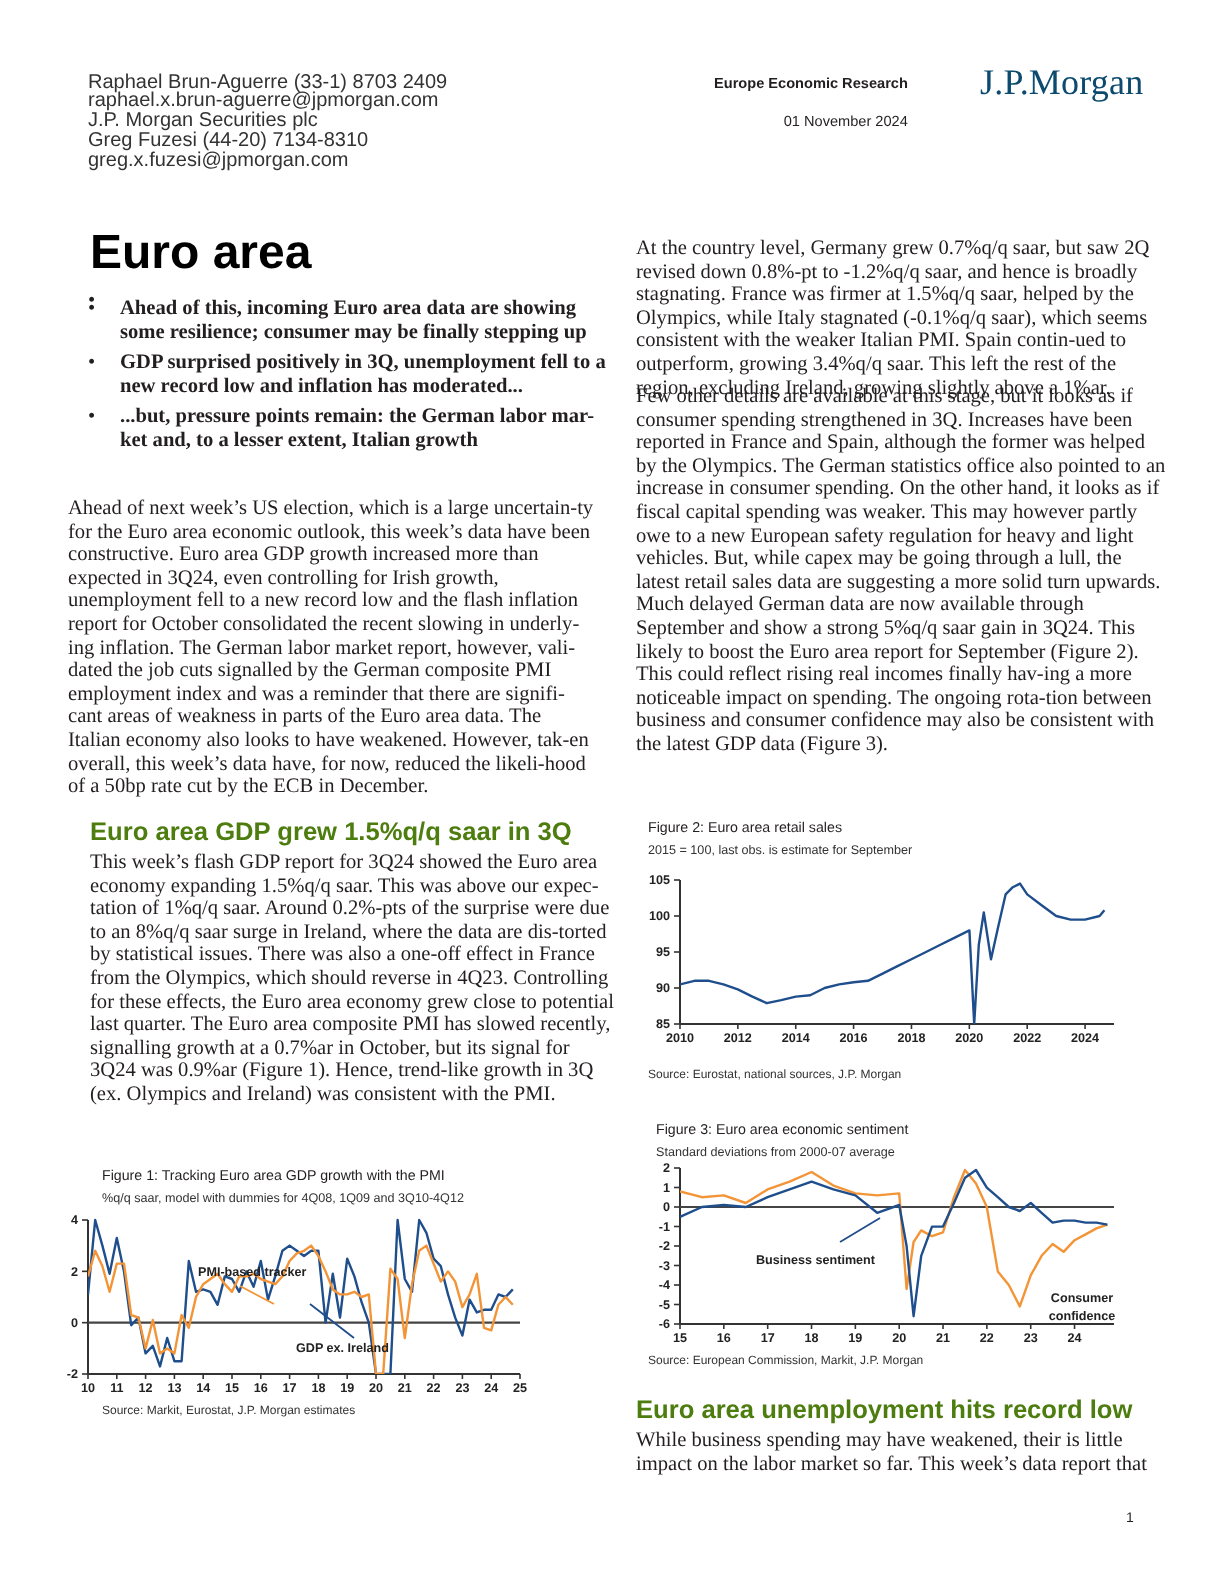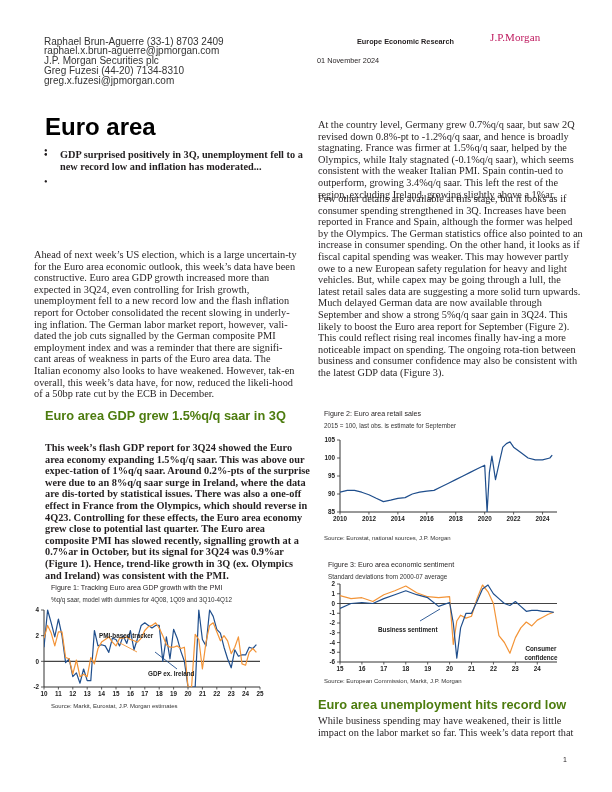--- a/index.html
+++ b/index.html
@@ -5,34 +5,34 @@
   html, body { margin: 0; padding: 0; background: #ffffff; }
   body { width: 612px; height: 792px; position: relative; overflow: hidden; color: #231f20; }
   .abs { position: absolute; }
 
   .contact { left: 44px; top: 37px; font-size: 10px; line-height: 9.4px; font-family: "Liberation Sans", sans-serif; color: #333; }
   .contact div { white-space: nowrap; }
   .contact .gap { margin-top: 1px; }
 
   .header-mid { left: 317px; top: 37px; font-family: "Liberation Sans", sans-serif; font-size: 7.3px; }
   .header-mid .dept { font-weight: bold; padding-left: 40px; }
-  .header-mid .date { margin-top: 10px; }
-  .logo { left: 490px; top: 31px; font-family: "Liberation Serif", serif; font-size: 11px; color: #be185d; letter-spacing: 0.1px; }
+  .header-mid .date { margin-top: 10px; text-align: right; }
+  .logo { left: 490px; top: 31px; font-family: "Liberation Serif", serif; font-size: 18px; color: #0c4a6e; letter-spacing: 0.1px; }
 
   .h1 { left: 45px; top: 113px; font-family: "Liberation Sans", sans-serif; font-size: 24px; font-weight: bold; color: #000; }
 
   .bullets { left: 44px; top: 145px; width: 262px; margin: 0; padding: 0; list-style: none; font-family: "Liberation Serif", serif; font-weight: bold; font-size: 10.3px; line-height: 11.6px; }
   .bullets li { position: relative; padding-left: 16px; margin-bottom: 4px; }
   .bullets li .dot { position: absolute; left: 0; top: 0; font-weight: normal; }
 
   .para { font-family: "Liberation Serif", serif; font-size: 10.3px; line-height: 11.6px; color: #231f20; margin: 0; }
   .p1 { left: 34px; top: 249px; width: 265px; }
   .h2 { font-family: "Liberation Sans", sans-serif; font-weight: bold; font-size: 12.8px; color: #4d7c0f; white-space: nowrap; }
   .h2a { left: 45px; top: 408px; }
-  .p2 { left: 45px; top: 442px; width: 265px; font-weight: bold; }
+  .p2 { left: 45px; top: 426px; width: 265px; }
 
   .p3 { left: 318px; top: 119px; width: 266px; }
   .p4 { left: 318px; top: 193px; width: 266px; }
 
   .fig-title { font-family: "Liberation Sans", sans-serif; font-weight: normal; font-size: 7.1px; white-space: nowrap; }
   .fig-sub { font-family: "Liberation Sans", sans-serif; font-size: 6.3px; white-space: nowrap; color: #333; }
   .fig-src { font-family: "Liberation Sans", sans-serif; font-size: 6px; white-space: nowrap; color: #333; }
 
   .h2b { left: 318px; top: 697px; }
   .p5 { left: 318px; top: 715px; width: 266px; }
@@ -55,23 +55,23 @@
   <div class="dept">Europe Economic Research</div>
   <div class="date">01 November 2024</div>
 </div>
 
 <div class="abs logo">J.P.Morgan</div>
 
 <div class="abs h1">Euro area</div>
 
 <ul class="abs bullets">
   <li><span class="dot">•</span></li>
-  <li><span class="dot">•</span></li>
+  <li><span class="dot">•</span><span>Ahead of this, incoming Euro area data are showing some resilience; consumer may be finally stepping up</span></li>
   <li><span class="dot">•</span><span>GDP surprised positively in 3Q, unemployment fell to a new record low and inflation has moderated...</span></li>
-  <li><span class="dot">•</span></li>
+  <li><span class="dot">•</span><span>...but, pressure points remain: the German labor mar-ket and, to a lesser extent, Italian growth</span></li>
 </ul>
 
 <p class="abs para p1">Ahead of next week’s US election, which is a large uncertain-ty for the Euro area economic outlook, this week’s data have been constructive. Euro area GDP growth increased more than expected in 3Q24, even controlling for Irish growth, unemployment fell to a new record low and the flash inflation report for October consolidated the recent slowing in underly-ing inflation. The German labor market report, however, vali-dated the job cuts signalled by the German composite PMI employment index and was a reminder that there are signifi-cant areas of weakness in parts of the Euro area data. The Italian economy also looks to have weakened. However, tak-en overall, this week’s data have, for now, reduced the likeli-hood of a 50bp rate cut by the ECB in December.</p>
 
 <div class="abs h2 h2a">Euro area GDP grew 1.5%q/q saar in 3Q</div>
 <p class="abs para p2">This week’s flash GDP report for 3Q24 showed the Euro area economy expanding 1.5%q/q saar. This was above our expec-tation of 1%q/q saar. Around 0.2%-pts of the surprise were due to an 8%q/q saar surge in Ireland, where the data are dis-torted by statistical issues. There was also a one-off effect in France from the Olympics, which should reverse in 4Q23. Controlling for these effects, the Euro area economy grew close to potential last quarter. The Euro area composite PMI has slowed recently, signalling growth at a 0.7%ar in October, but its signal for 3Q24 was 0.9%ar (Figure 1). Hence, trend-like growth in 3Q (ex. Olympics and Ireland) was consistent with the PMI.</p>
 
 <div class="abs fig-title" style="left:51px;top:584px;">Figure 1: Tracking Euro area GDP growth with the PMI</div>
 <div class="abs fig-sub" style="left:51px;top:596px;">%q/q saar, model with dummies for 4Q08, 1Q09 and 3Q10-4Q12</div>
 <svg class="abs" id="fig1" style="left:30px;top:604px;" width="240" height="112">

